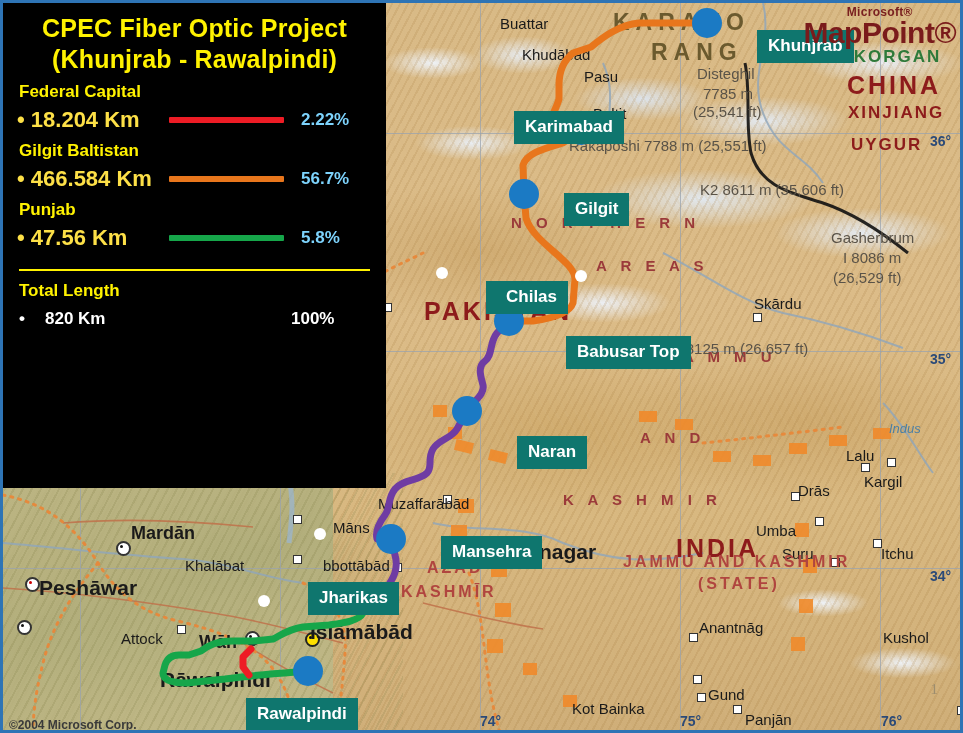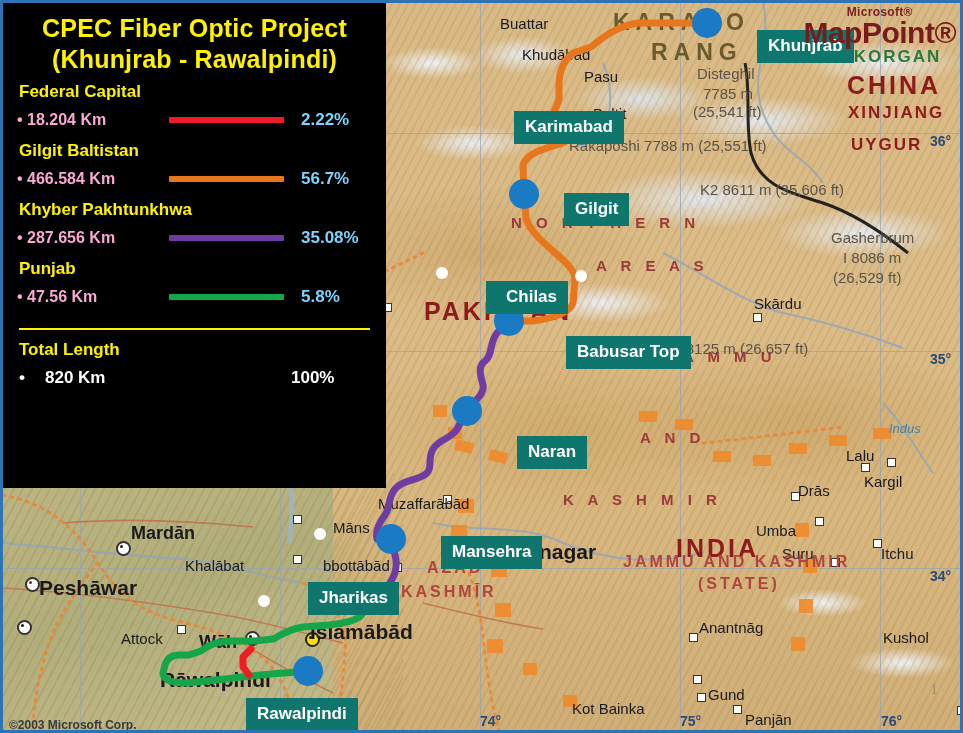--- a/index.html
+++ b/index.html
@@ -123,21 +123,21 @@
   }
   #legend h1 .l2{display:block;}
   .grp{margin-top:8px;}
   .grp .gname{
     color:#FFF200;font-weight:bold;font-size:17px;margin-left:2px;
   }
   .grow{
     display:flex;align-items:center;margin-top:5px;height:26px;
   }
   .grow .km{
-    color:#f9a8d4;font-weight:bold;font-size:16px;width:152px;flex:0 0 152px;
+    color:#fde047;font-weight:bold;font-size:22px;width:152px;flex:0 0 152px;
   }
   .swatchwrap{flex:0 0 120px;display:flex;align-items:center;}
   .swatch{height:6px;width:115px;border-radius:1px;}
   .grow .pct{
     color:#7dd3fc;font-weight:bold;font-size:17px;margin-left:12px;
   }
   hr.sep{
     border:none;border-top:2px solid #FFF200;margin:18px 2px 10px 2px;
   }
   .totname{color:#FFF200;font-weight:bold;font-size:17px;margin-left:2px;}
@@ -402,21 +402,21 @@
         <div class="node" style="left: 362px; top: 597px;"></div>
         <div class="callout" style="left: 305px; top: 579px;">Jharikas</div>
         <div class="node" style="left: 305px; top: 668px;"></div>
         <div class="callout" style="left: 243px; top: 695px;">Rawalpindi</div>
       </div>
 
     <div id="mplogo">
       <div class="ms">Microsoft®</div>
       <div class="mp">MapPoint®</div>
     </div>
-    <div id="copyright">©2003 Microsoft Corp.</div>
+    <div id="copyright">©2004 Microsoft Corp.</div>
     <div id="pagenum">1</div>
   </div>
 
   <div id="legend">
     <h1>
       <span>CPEC Fiber Optic Project</span>
       <span class="l2">(Khunjrab - Rawalpindi)</span>
     </h1>
 
     <div id="legend-groups">
@@ -434,30 +434,20 @@
           <div class="gname">Gilgit Baltistan</div>
           <div class="grow">
             <div class="km">• 466.584 Km</div>
             <div class="swatchwrap">
               <div class="swatch" style="background: rgb(232, 118, 28);"></div>
             </div>
             <div class="pct">56.7%</div>
           </div>
         </div>
         <div class="grp">
-          <div class="gname">Khyber Pakhtunkhwa</div>
-          <div class="grow">
-            <div class="km">• 287.656 Km</div>
-            <div class="swatchwrap">
-              <div class="swatch" style="background: rgb(111, 60, 163);"></div>
-            </div>
-            <div class="pct">35.08%</div>
-          </div>
-        </div>
-        <div class="grp">
           <div class="gname">Punjab</div>
           <div class="grow">
             <div class="km">• 47.56 Km</div>
             <div class="swatchwrap">
               <div class="swatch" style="background: rgb(22, 166, 74);"></div>
             </div>
             <div class="pct">5.8%</div>
           </div>
         </div>
       </div>

